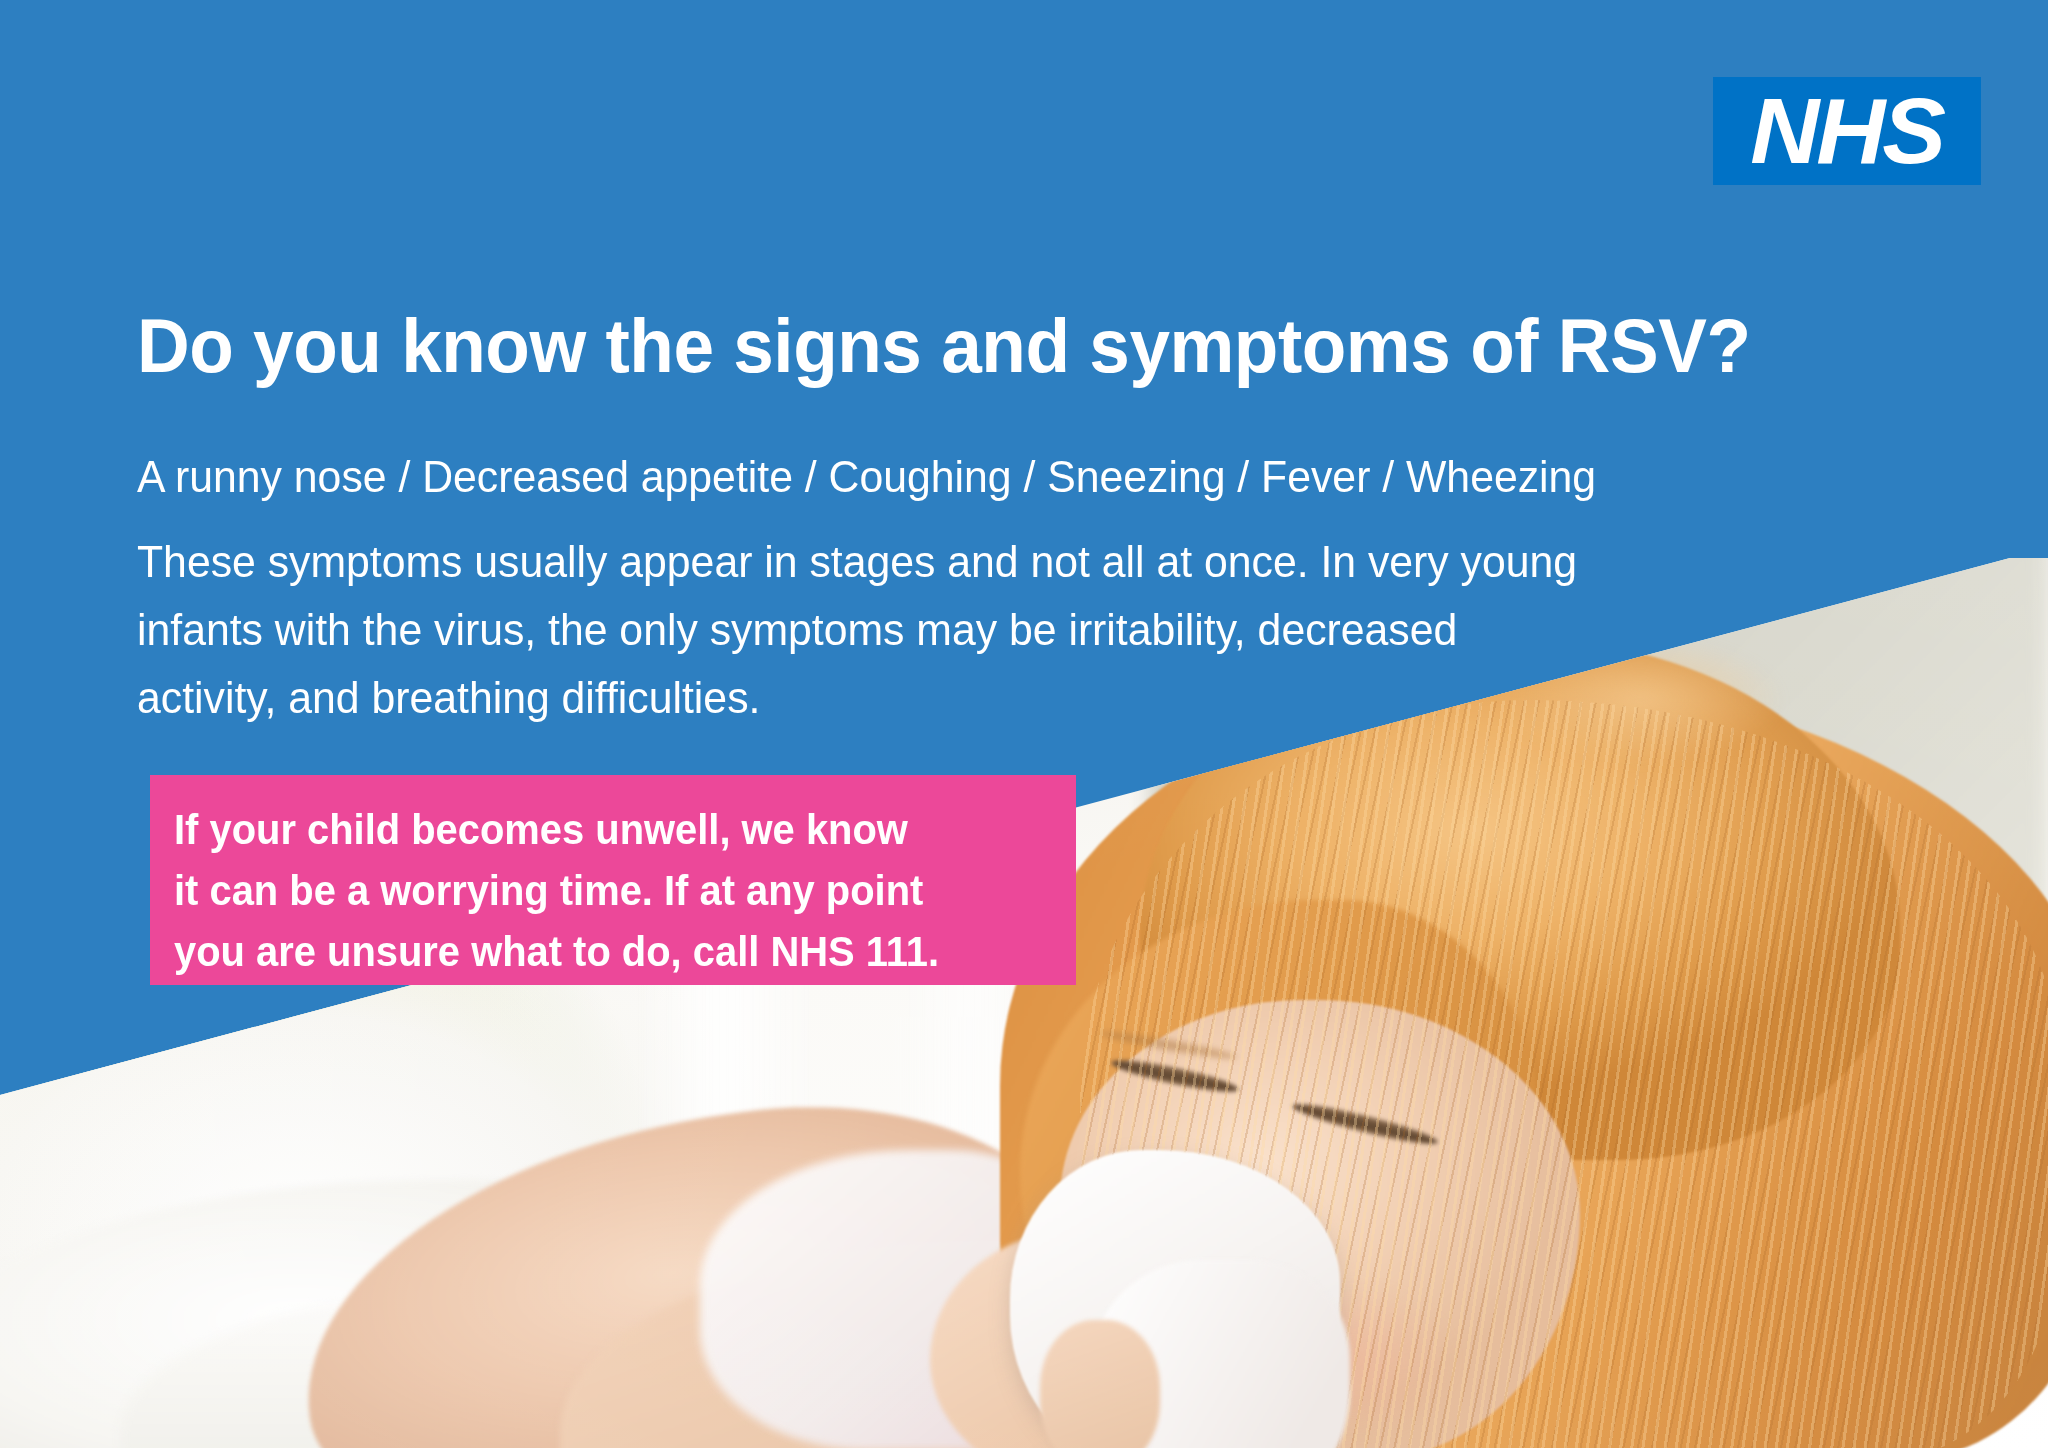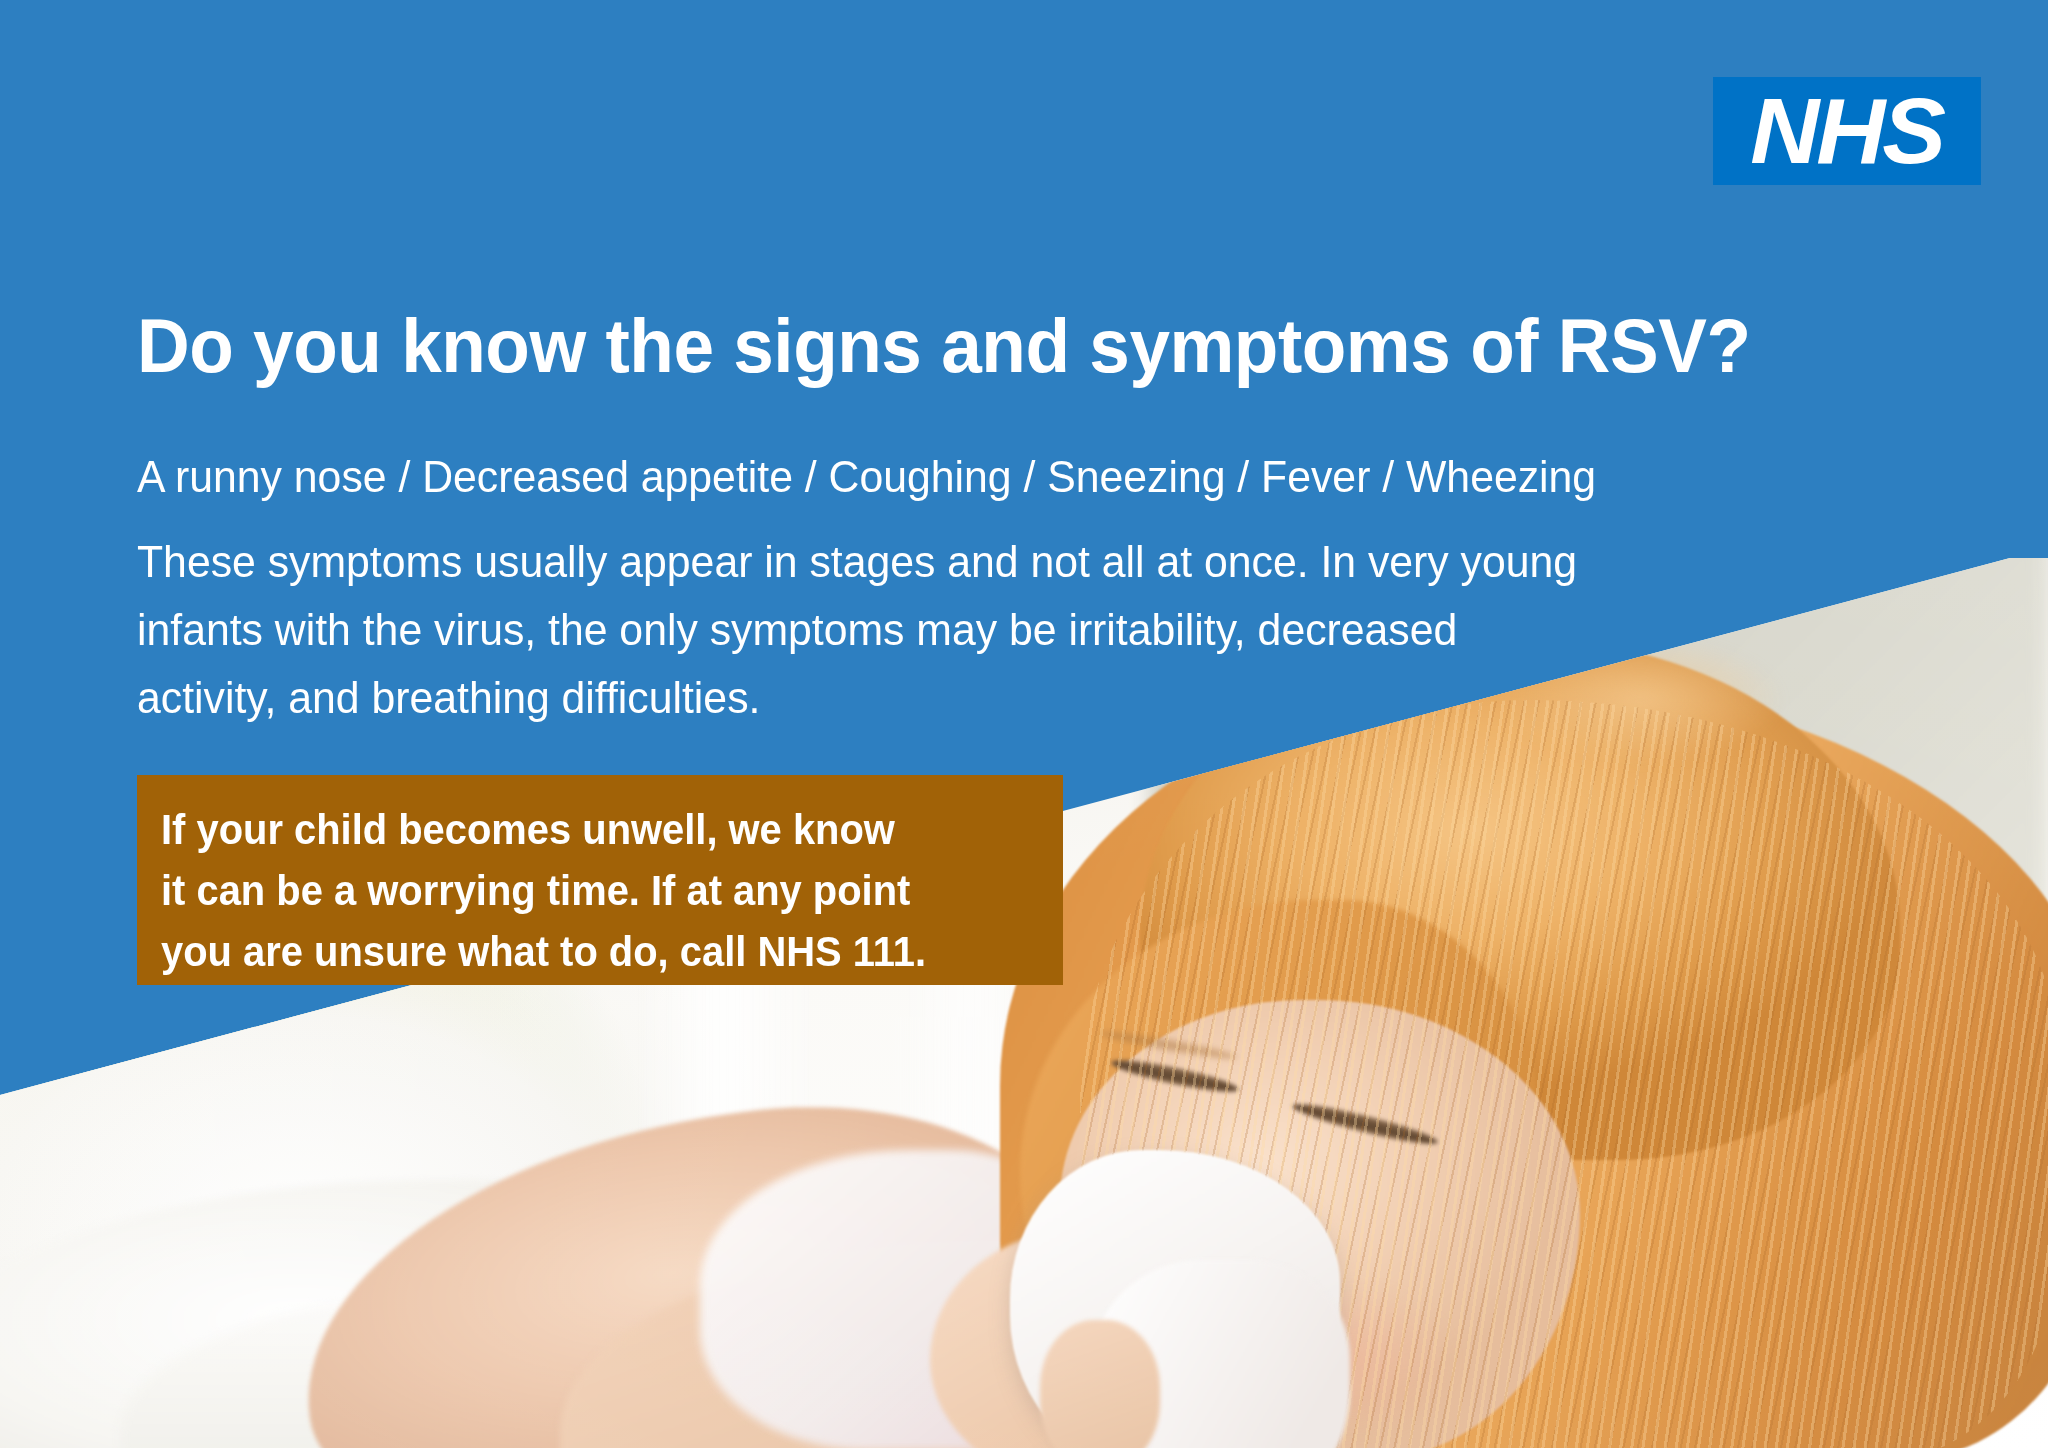--- a/index.html
+++ b/index.html
@@ -271,25 +271,25 @@
     font-size: 45px;
     line-height: 68px;
     transform: scaleX(0.95);
     transform-origin: left top;
   }
   #body-paragraph .pline { display: block; white-space: nowrap; }
 
   
   #callout {
     position: absolute;
-    left: 137px;
+    left: 150px;
     top: 775px;
     width: 926px;
     height: 210px;
-    background: #a16207;
+    background: #ec4899;
     box-sizing: border-box;
     padding: 24px 0 0 24px;
   }
   #callout .cline {
     display: block;
     color: #ffffff;
     font-family: "Liberation Sans", sans-serif;
     font-weight: bold;
     font-size: 42px;
     line-height: 61px;

